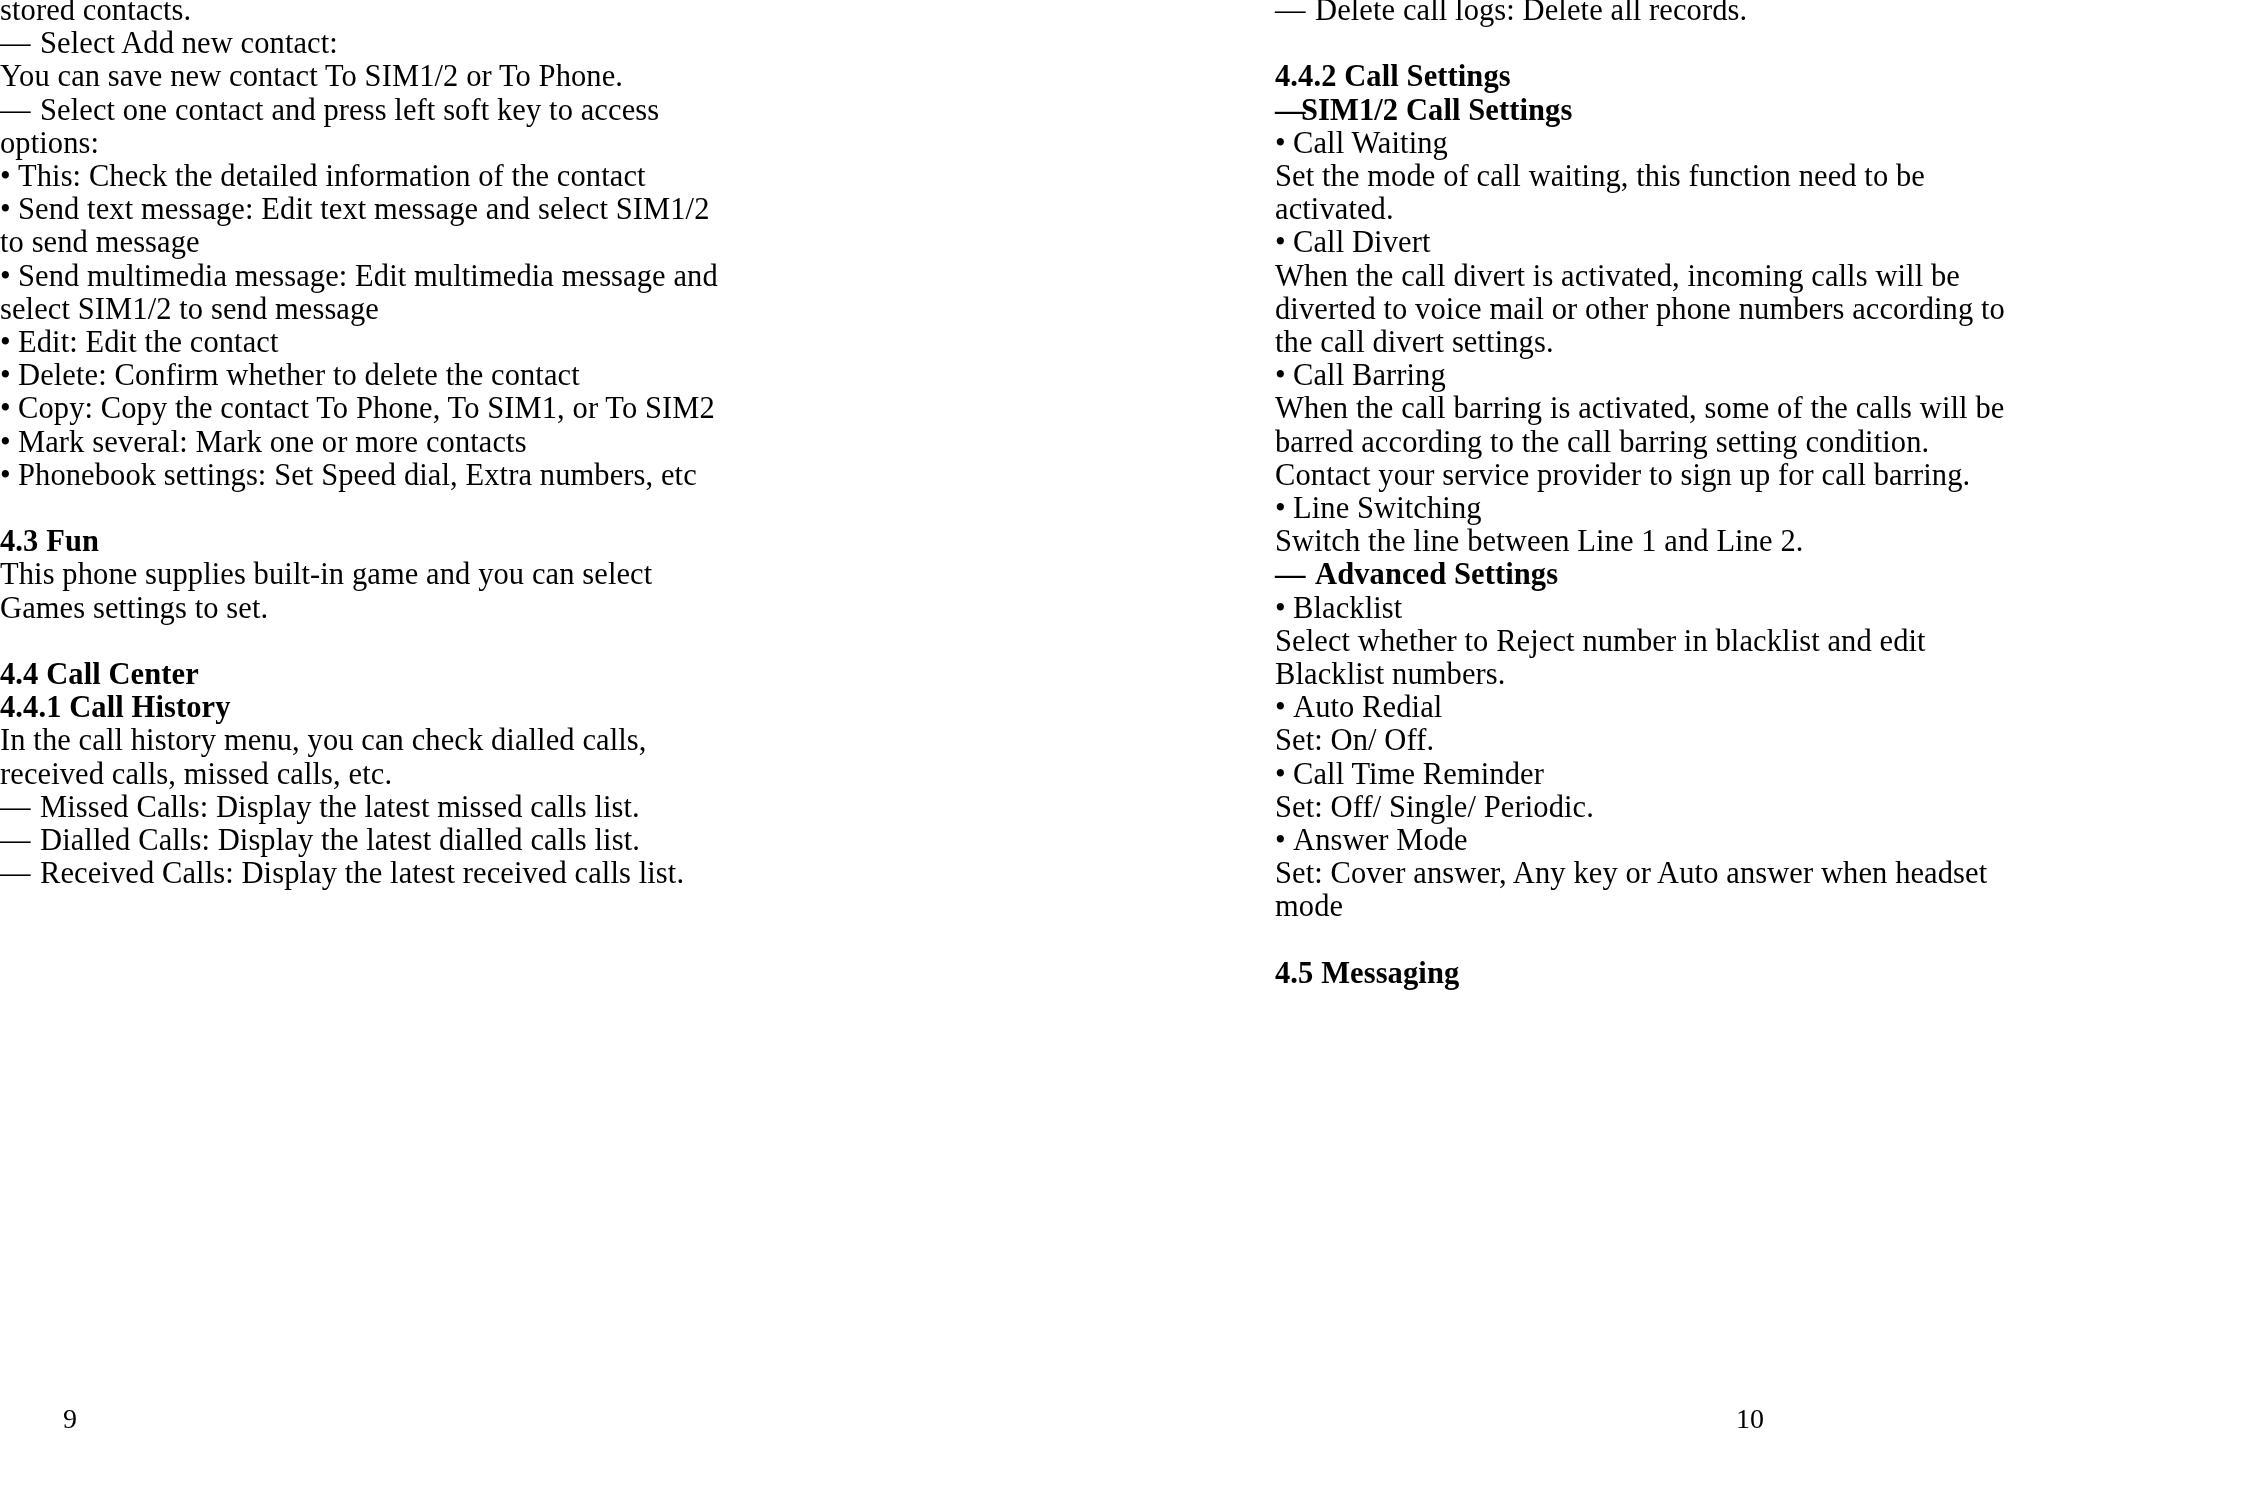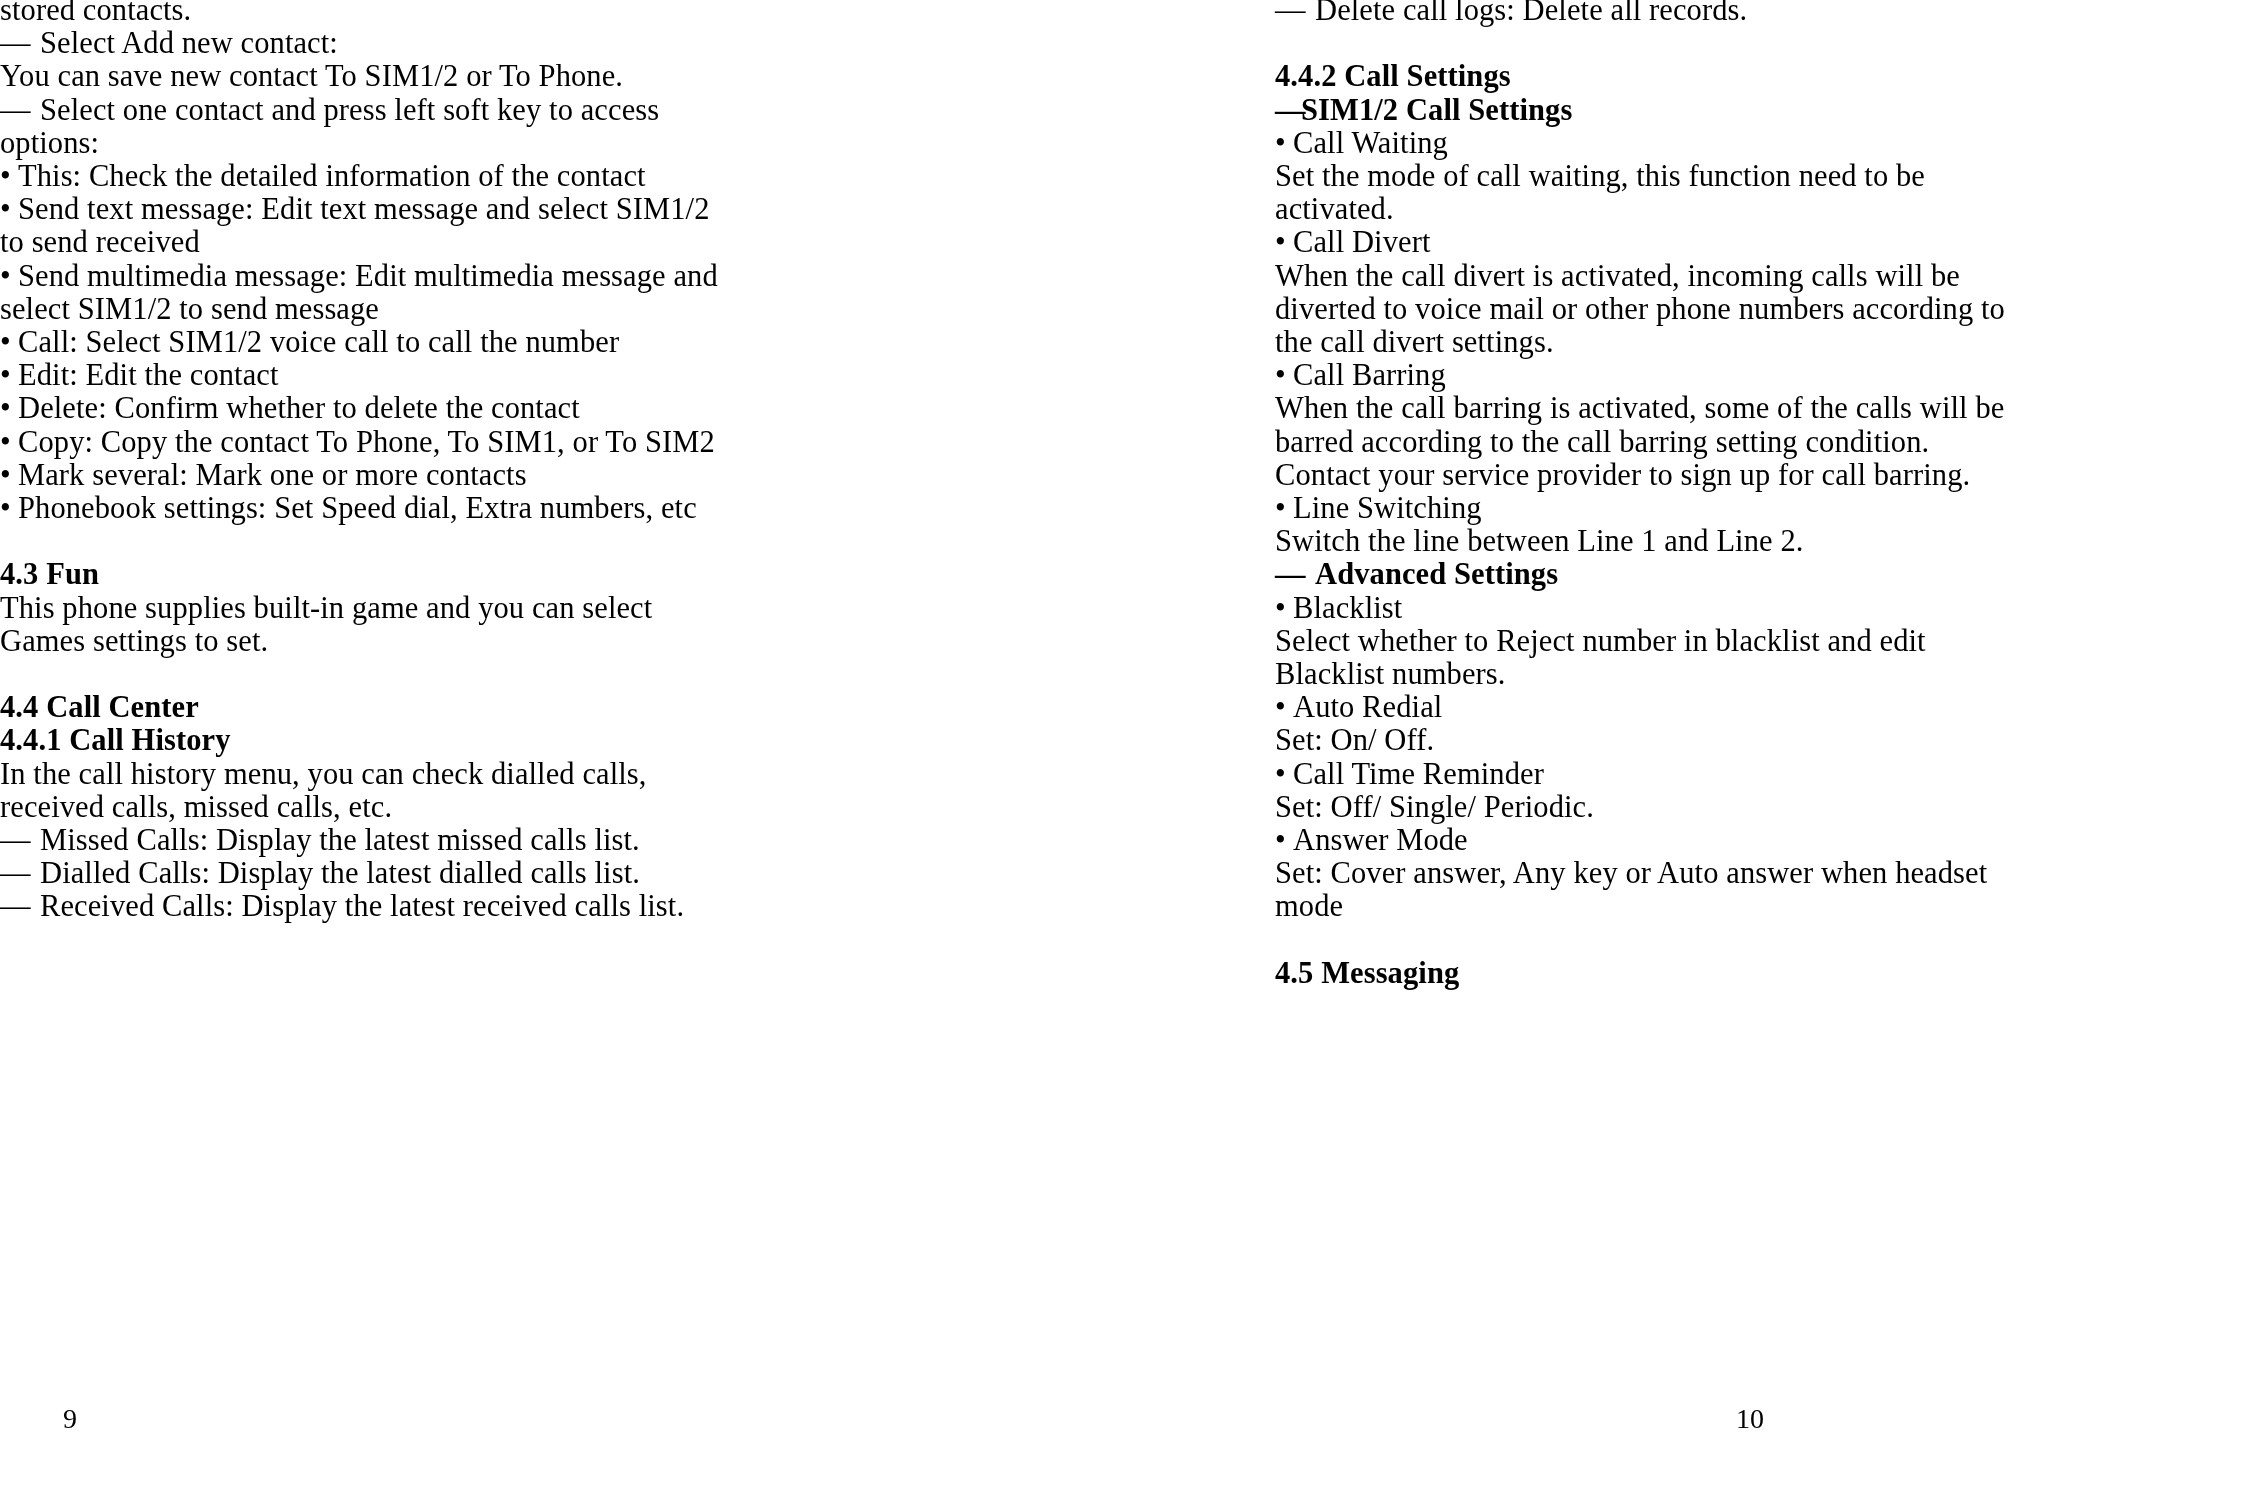--- a/index.html
+++ b/index.html
@@ -97,24 +97,23 @@
 
   <div class="page page-left">
     <div class="body-col" id="left-col">
         <p class="ln">stored contacts.</p>
         <p class="ln mk dash"><span class="marker">—</span><span>Select Add new contact:</span></p>
         <p class="ln">You can save new contact To SIM1/2 or To Phone.</p>
         <p class="ln mk dash"><span class="marker">—</span><span>Select one contact and press left soft key to access</span></p>
         <p class="ln">options:</p>
         <p class="ln mk bullet"><span class="marker">•</span><span>This: Check the detailed information of the contact</span></p>
         <p class="ln mk bullet"><span class="marker">•</span><span>Send text message: Edit text message and select SIM1/2</span></p>
-        <p class="ln">to send received</p>
+        <p class="ln">to send message</p>
         <p class="ln mk bullet"><span class="marker">•</span><span>Send multimedia message: Edit multimedia message and</span></p>
         <p class="ln">select SIM1/2 to send message</p>
-        <p class="ln mk bullet"><span class="marker">•</span><span>Call: Select SIM1/2 voice call to call the number</span></p>
         <p class="ln mk bullet"><span class="marker">•</span><span>Edit: Edit the contact</span></p>
         <p class="ln mk bullet"><span class="marker">•</span><span>Delete: Confirm whether to delete the contact</span></p>
         <p class="ln mk bullet"><span class="marker">•</span><span>Copy: Copy the contact To Phone, To SIM1, or To SIM2</span></p>
         <p class="ln mk bullet"><span class="marker">•</span><span>Mark several: Mark one or more contacts</span></p>
         <p class="ln mk bullet"><span class="marker">•</span><span>Phonebook settings: Set Speed dial, Extra numbers, etc</span></p>
         <p class="ln blank">&nbsp;</p>
         <p class="ln bold">4.3 Fun</p>
         <p class="ln">This phone supplies built-in game and you can select</p>
         <p class="ln">Games settings to set.</p>
         <p class="ln blank">&nbsp;</p>

